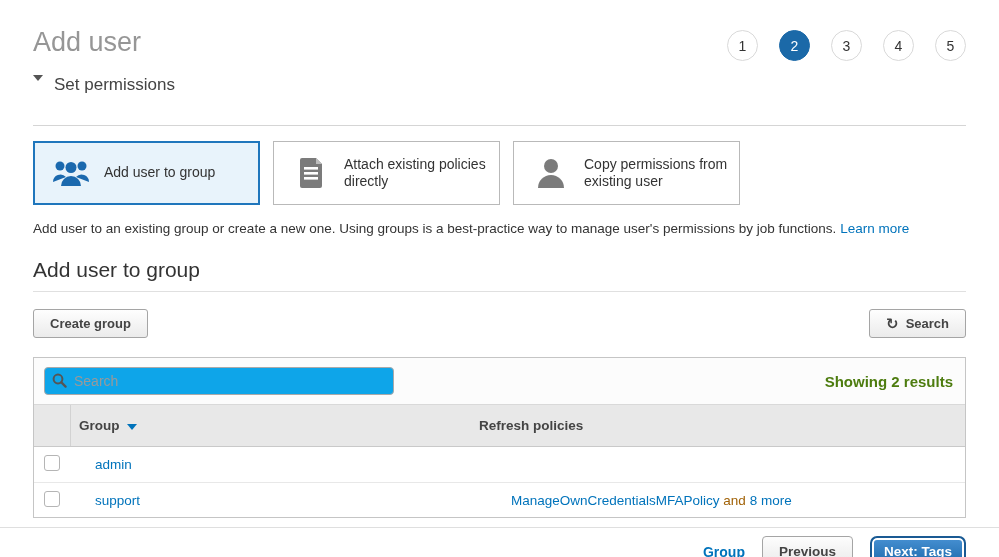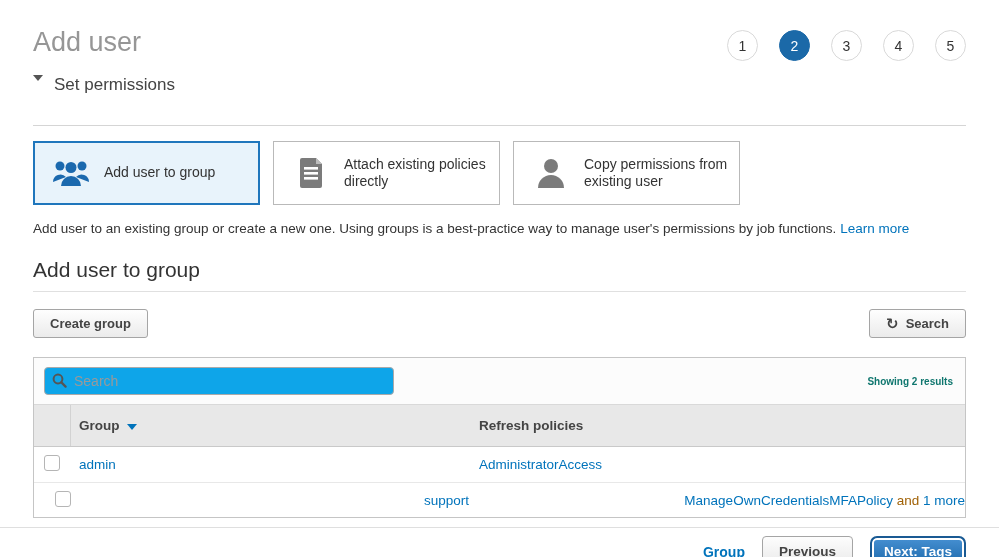--- a/index.html
+++ b/index.html
@@ -60,34 +60,34 @@
   .tbl { margin-top: 19px; border: 1px solid #c5c5c5; width: 933px; }
   .search-row { background: #fcfcfc; padding: 9px 12px 9px 10px; display: flex;
     align-items: center; justify-content: space-between; border-bottom: 1px solid #d9d9d9; }
   .search-wrap { position: relative; }
   .search-input {
     width: 350px; height: 28px; border: 1px solid #a9a9a9; border-radius: 4px;
     padding: 0 8px 0 29px; font-size: 14px; font-family: inherit; color: #333; background: #0ea5e9; outline: none;
   }
   .search-input::placeholder { color: #999; }
   .search-icon { position: absolute; left: 8px; top: 6px; }
-  .results { font-size: 10px; font-weight: bold; color: #0f766e; }
+  .results { font-size: 15px; font-weight: bold; color: #4d7c0f; }
 
   .tbl-header { display: flex; background: #e8e8e8; border-bottom: 1px solid #c9c9c9;
     font-size: 13.5px; font-weight: bold; color: #444; justify-content: flex-end; }
   .col-check { width: 37px; flex: 0 0 37px; }
   .col-group { width: 398px; flex: 0 0 398px; padding-left: 8px; }
   .col-policy { flex: 1; padding-left: 10px; }
   .tbl-header > div { padding-top: 13px; padding-bottom: 13px; }
   .tbl-header .col-check { border-right: 1px solid #d2d2d2; }
   .sort-tri { display: inline-block; width: 0; height: 0; border-left: 5px solid transparent;
     border-right: 5px solid transparent; border-top: 6px solid #0073bb; margin-left: 7px; }
 
-  .tbl-row { display: flex; align-items: center; font-size: 13.5px; height: 35px; background: #fff; }
-  .tbl-row + .tbl-row { border-top: 1px solid #e8e8e8; text-align: right; }
+  .tbl-row { display: flex; align-items: center; font-size: 13.5px; height: 35px; background: #fff; gap: 16px; }
+  .tbl-row + .tbl-row { border-top: 1px solid #e8e8e8; }
   .checkbox { display: inline-block; width: 16px; height: 16px; border: 1px solid #b5b5b5;
     border-radius: 3px; background: #fff; margin-left: 10px; cursor: pointer; }
   .and-text { color: #a16207; }
 
   
   .footer-bar { margin-top: 9px; border-top: 1px solid #dfdfdf; border-bottom: 1px solid #dfdfdf;
     padding: 8px 33px 8px 0; display: flex; align-items: center; justify-content: flex-end; gap: 17px; background: #fff; }
   .cancel-link { font-size: 14px; font-weight: bold; }
   .btn-default {
     font-family: inherit; font-size: 13.5px; font-weight: bold; color: #444;
@@ -189,27 +189,26 @@
       <div class="col-check"></div>
       <div class="col-group">
         <span>Group</span><span class="sort-tri"></span>
       </div>
       <div class="col-policy">Refresh policies</div>
     </div>
 
     <div class="tbl-row">
       <div class="col-check"><span class="checkbox"></span></div>
       <div class="col-group"><a class="link">admin</a></div>
-      <div class="col-policy"><a class="link">AdministratorAccess</a><span class="and-text"></span></div>
     </div>
 
     <div class="tbl-row">
       <div class="col-check"><span class="checkbox"></span></div>
       <div class="col-group"><a class="link">support</a></div>
-      <div class="col-policy"><a class="link">ManageOwnCredentialsMFAPolicy</a><span class="and-text"> and </span><a class="link">1 more</a></div>
+      <div class="col-policy"><a class="link">ManageOwnCredentialsMFAPolicy</a><span class="and-text"> and </span><a class="link">8 more</a></div>
     </div>
   </div>
 
 </div>
 
 <div class="footer-bar">
   <a class="link cancel-link">Group</a>
   <button class="btn-default">Previous</button>
   <button class="btn-primary">Next: Tags</button>
 </div>

